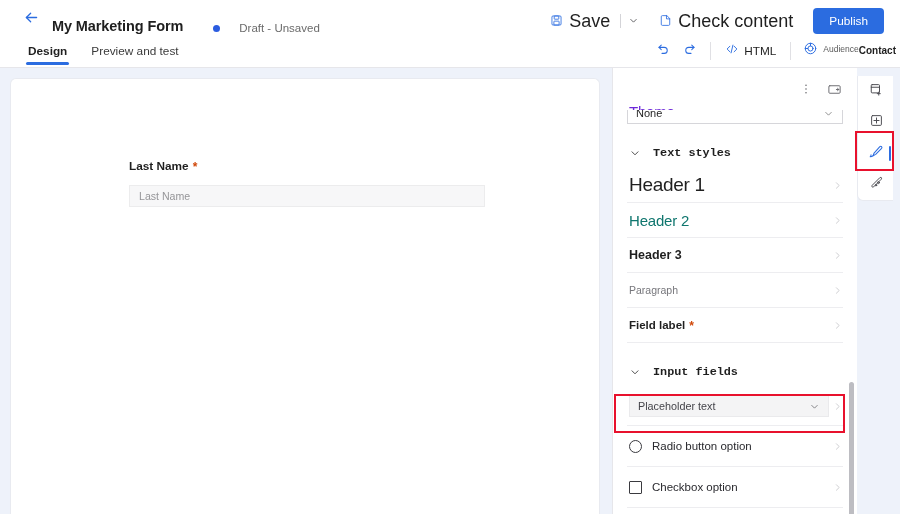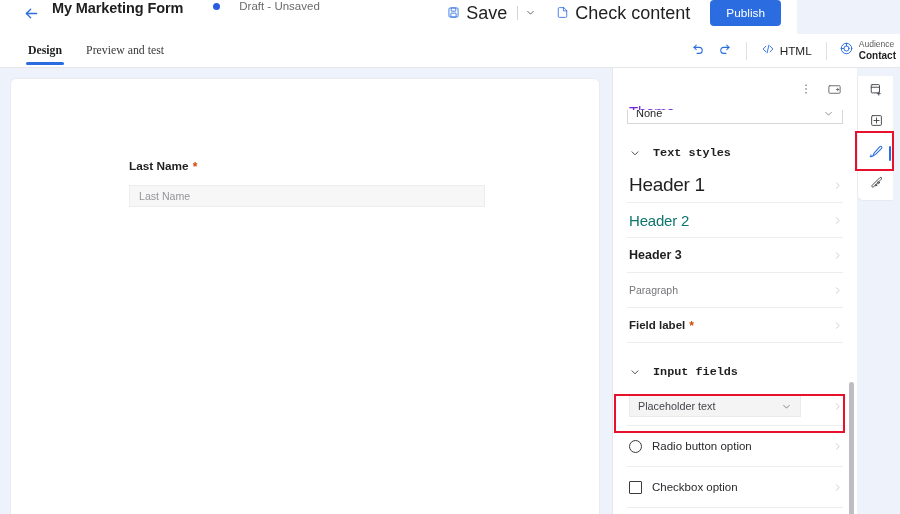--- a/index.html
+++ b/index.html
@@ -6,22 +6,22 @@
   html, body {
     width: 900px; height: 514px;
     font-family: "Liberation Sans", sans-serif;
     background: #ffffff;
     overflow: hidden;
   }
   #app { position: relative; width: 900px; height: 514px; background:#eef2fa; }
 
   
   .topbar {
-    position: absolute; left:0; top:0; width:797px; height:34px;
-    background:#ffffff; display:flex; align-items:flex-start;
+    position: absolute; left:0; top:0; width:900px; height:34px;
+    background:#ffffff; display:flex; align-items:flex-end;
   }
   .back-btn {
     width:30px; height:30px; margin-left:16px;
     display:flex; align-items:center; justify-content:center;
     color:#2b6ce0; cursor:pointer; border-radius:4px;
   }
   .doc-title {
     font-size:14.5px; font-weight:bold; color:#1f1f1f;
     margin-left:6px; letter-spacing:-0.1px; white-space:nowrap;
   }
@@ -43,40 +43,40 @@
     border-radius:4px; display:flex; align-items:center; justify-content:center;
     cursor:pointer; white-space:nowrap;
   }
 
   
   .tabsbar {
     position:absolute; left:0; top:34px; width:900px; height:34px;
     background:#ffffff; display:flex; align-items:center;
     border-bottom:1px solid #e6e6ea;
   }
-  .tabs { display:flex; align-items:flex-start; height:34px; margin-left:20px; gap:8px;font-family:Liberation Serif, serif; }
+  .tabs { display:flex; align-items:flex-start; height:34px; margin-left:20px; gap:8px; }
   .tab {
     position:relative; height:34px; display:flex; align-items:center;
     padding:0 8px; font-size:11.8px; color:#3a3a3a; cursor:pointer; white-space:nowrap;
   }
   .tab.active { font-weight:bold; color:#1f1f1f; }
   .tab.active::after {
     content:""; position:absolute; left:6px; right:6px; bottom:3px;
     height:2.5px; background:#2b6ce0; border-radius:2px;
   }
   .tabs-right { margin-left:auto; display:flex; align-items:center; }
   .icon-btn {
     width:26px; height:26px; display:flex; align-items:center; justify-content:center;
     color:#2b6ce0; cursor:pointer; border-radius:4px;
   }
   .vsep { width:1px; height:18px; background:#e0e0e4; margin:0 8px; }
   .html-btn { display:flex; align-items:center; gap:5px; padding:0 6px; height:26px; cursor:pointer; border-radius:4px; }
   .html-btn .lbl { font-size:11.8px; color:#1f1f1f; }
   .aud-btn { display:flex; align-items:center; gap:5px; padding:0 4px; height:30px; cursor:pointer; border-radius:4px; }
-  .aud-lbl { display:flex; flex-direction:column; line-height:1.12; }
+  .aud-lbl { display:flex; line-height:1.12; }
   .aud-lbl .l1 { font-size:8.5px; color:#5a5a5a; }
   .aud-lbl .l2 { font-size:10px; color:#1f1f1f; font-weight:bold; }
 
   
   .canvas-area {
     position:absolute; left:0; top:68px; width:612px; height:446px;
     background:#eef2fa; padding:10px 0 0 10px;
   }
   .form-card {
     width:590px; height:446px; background:#ffffff;
@@ -132,21 +132,21 @@
 
   .s-h1 { font-size:19px; color:#1f1f1f; font-weight:normal; letter-spacing:-0.3px; }
   .s-h2 { font-size:15px; color:#0f766e; font-weight:normal; letter-spacing:-0.2px; }
   .s-h3 { font-size:12.5px; color:#1f1f1f; font-weight:bold; }
   .s-p  { font-size:10.5px; color:#76767b; }
   .s-fl { font-size:11.5px; color:#1f1f1f; font-weight:bold; display:flex; align-items:center; gap:4px; }
 
   .input-row { display:flex; align-items:center; padding:0 14px 0 16px; height:38px; cursor:pointer; }
   .input-row .chev-r { margin-left:auto; color:#c3c3c7; display:flex; }
   .ph-select {
-    width:172px; height:22px; background:#f4f4f5; border:1px solid #eaeaec;
+    width:200px; height:22px; background:#f4f4f5; border:1px solid #eaeaec;
     display:flex; align-items:center; padding:0 8px; font-size:10.8px; color:#44444a;
   }
   .ph-select .arrow { margin-left:auto; color:#5b5b60; display:flex; }
   .opt-row { display:flex; align-items:center; gap:10px; padding:0 14px 0 16px; height:40px; cursor:pointer; }
   .opt-row .chev-r { margin-left:auto; color:#c3c3c7; display:flex; }
   .radio-g { width:13px; height:13px; border:1.4px solid #3a3a3f; border-radius:50%; flex:none; }
   .check-g { width:13px; height:13px; border:1.4px solid #3a3a3f; border-radius:1px; flex:none; }
   .opt-lbl { font-size:11.5px; color:#2a2a2f; }
 
   

